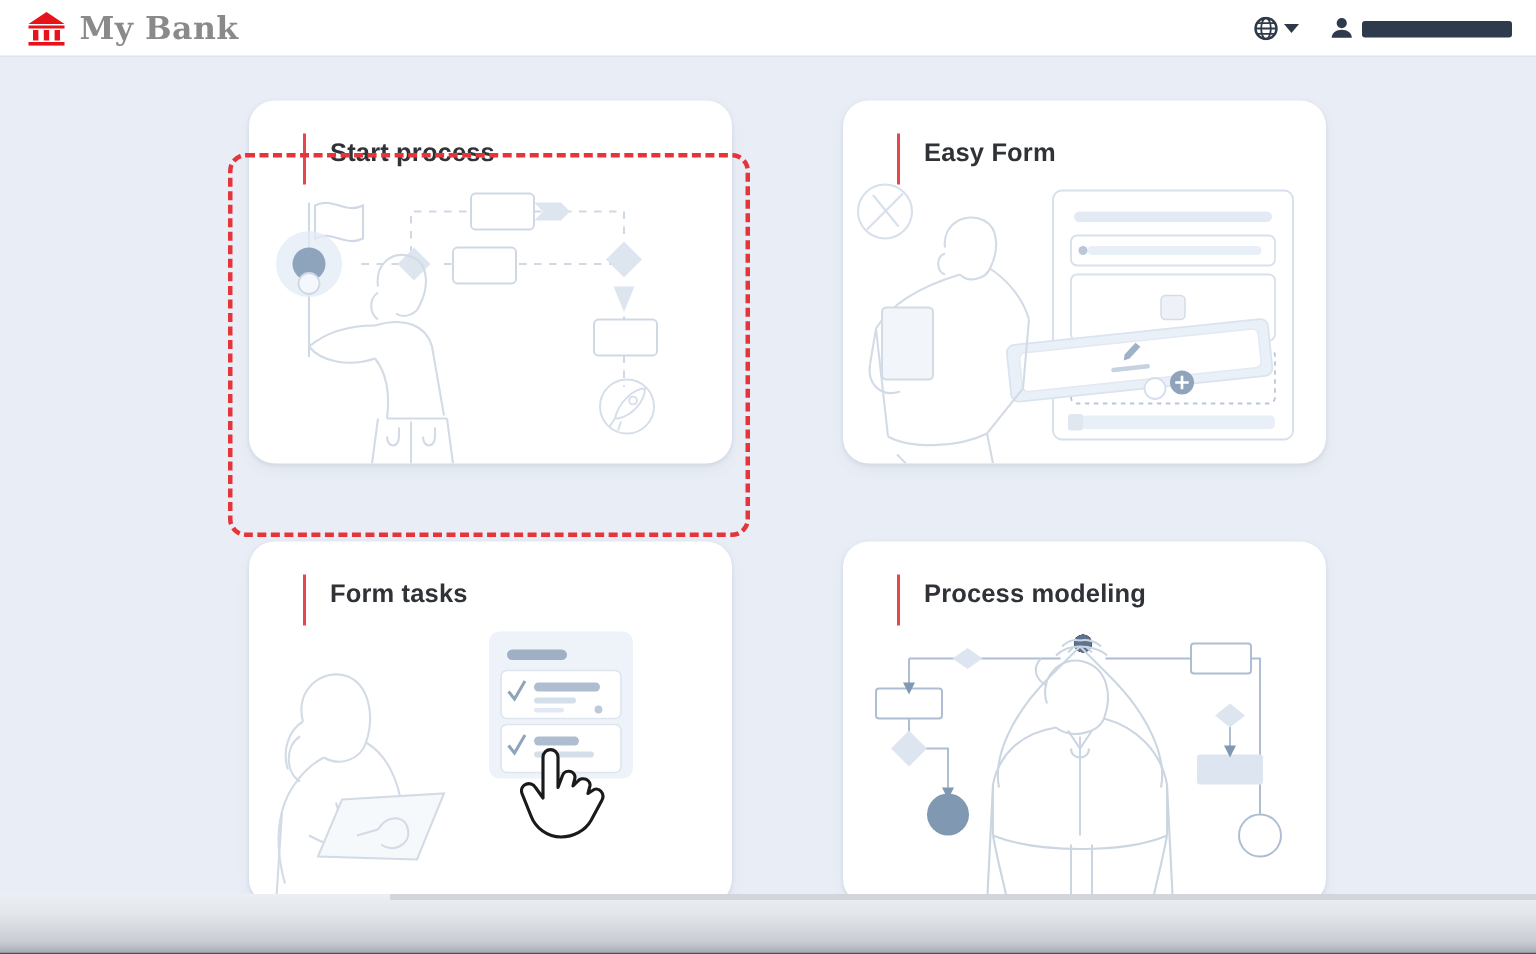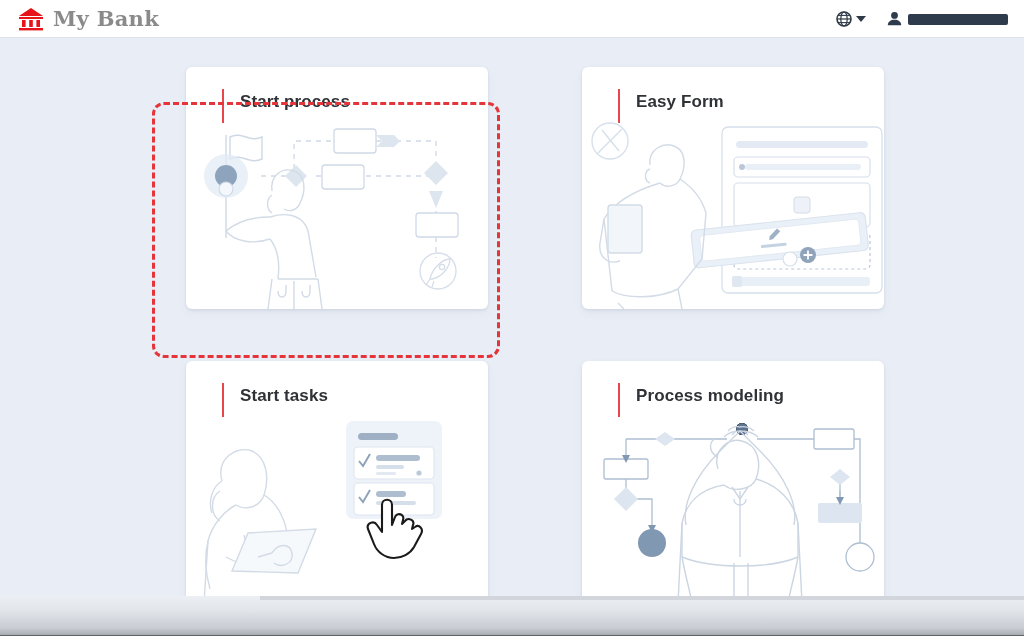--- a/index.html
+++ b/index.html
@@ -107,25 +107,24 @@
     width: 720px;
     display: grid;
     grid-template-columns: 322px 322px;
     grid-template-rows: 242px 242px;
     column-gap: 74px;
     row-gap: 52px;
   }
   .card {
     position: relative;
     background: #ffffff;
-    border-radius: 6px;
+    border-radius: 17px;
     box-shadow: 0 1px 3px rgba(40,60,90,0.10), 0 4px 10px rgba(40,60,90,0.05);
     overflow: hidden;
     cursor: pointer;
-    margin-left: 20px;
   }
   .card-accent {
     position: absolute;
     left: 36px;
     top: 22px;
     width: 2px;
     height: 34px;
     background: #e8464a;
   }
   .card-title {
@@ -327,21 +326,21 @@
               <path d="M30 178 C44 186, 76 186, 96 176 L120 146"></path>
               <path d="M36 190 L42 196 M96 176 L100 196"></path>
               <rect x="26" y="92" width="34" height="48" rx="3" fill="#f2f6fb"></rect>
             </g>
           </svg>
         </div>
       </div>
 
       <div class="card">
         <div class="card-accent"></div>
-        <div class="card-title">Start tasks</div>
+        <div class="card-title">Form tasks</div>
         <div class="card-art">
           <svg viewBox="0 0 322 196">
 
             <rect x="160" y="14" width="96" height="98" rx="7" fill="#eef3fa"></rect>
             <rect x="172" y="26" width="40" height="7" rx="3.5" fill="#9fb0c5"></rect>
             <rect x="168" y="40" width="80" height="32" rx="4" fill="#fff" stroke="#dde5ef" stroke-width="1.1"></rect>
             <path d="M173 54 l4 5 7 -12" fill="none" stroke="#8fa3ba" stroke-width="2"></path>
             <rect x="190" y="48" width="44" height="6" rx="3" fill="#aebdd0"></rect>
             <rect x="190" y="58" width="28" height="4" rx="2" fill="#d5dfea"></rect>
             <rect x="190" y="65" width="20" height="3" rx="1.5" fill="#e2e9f2"></rect>

